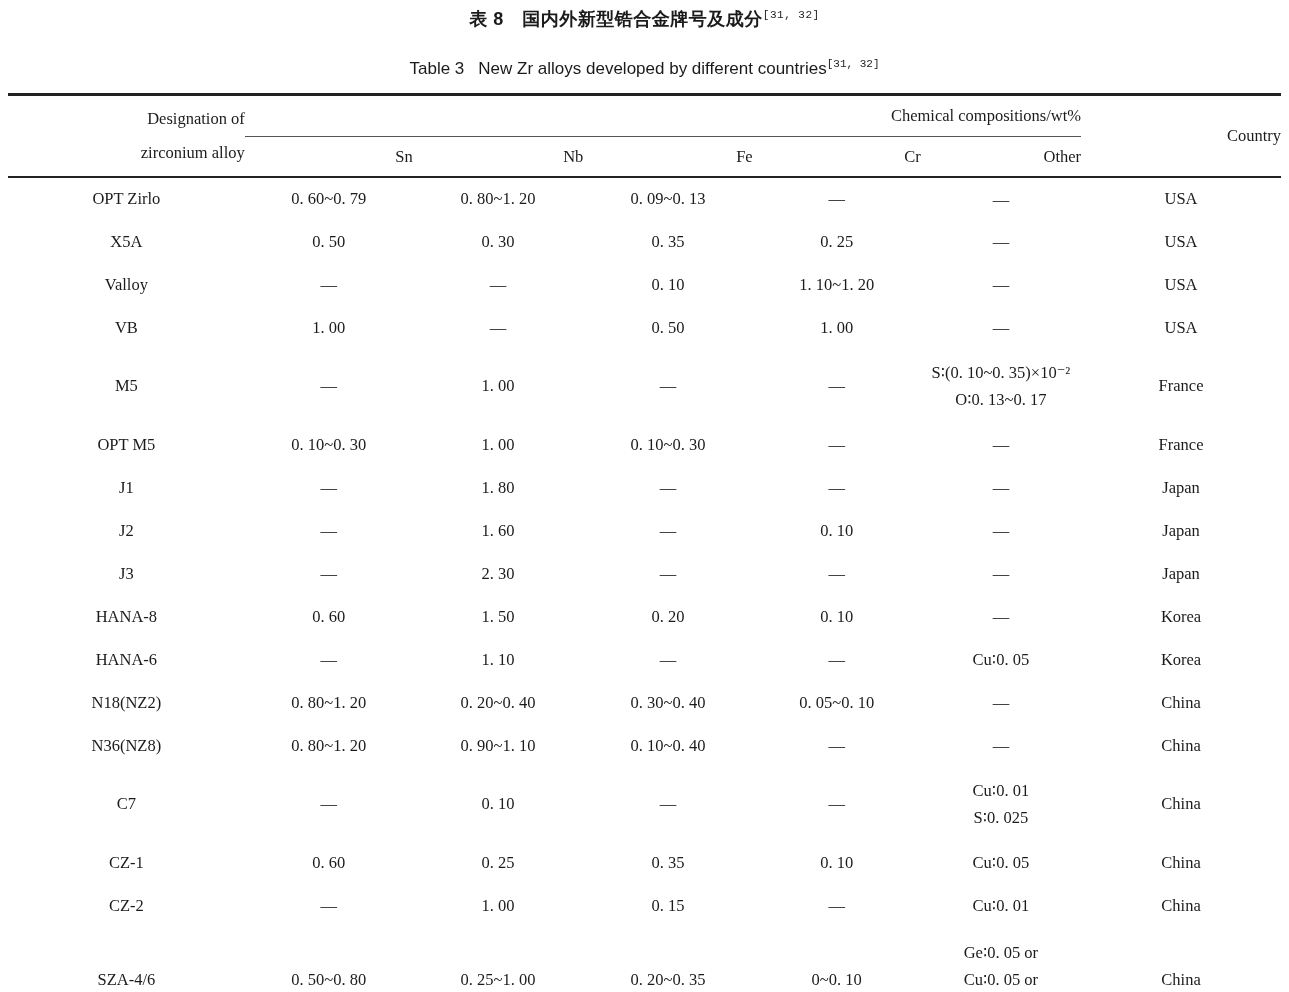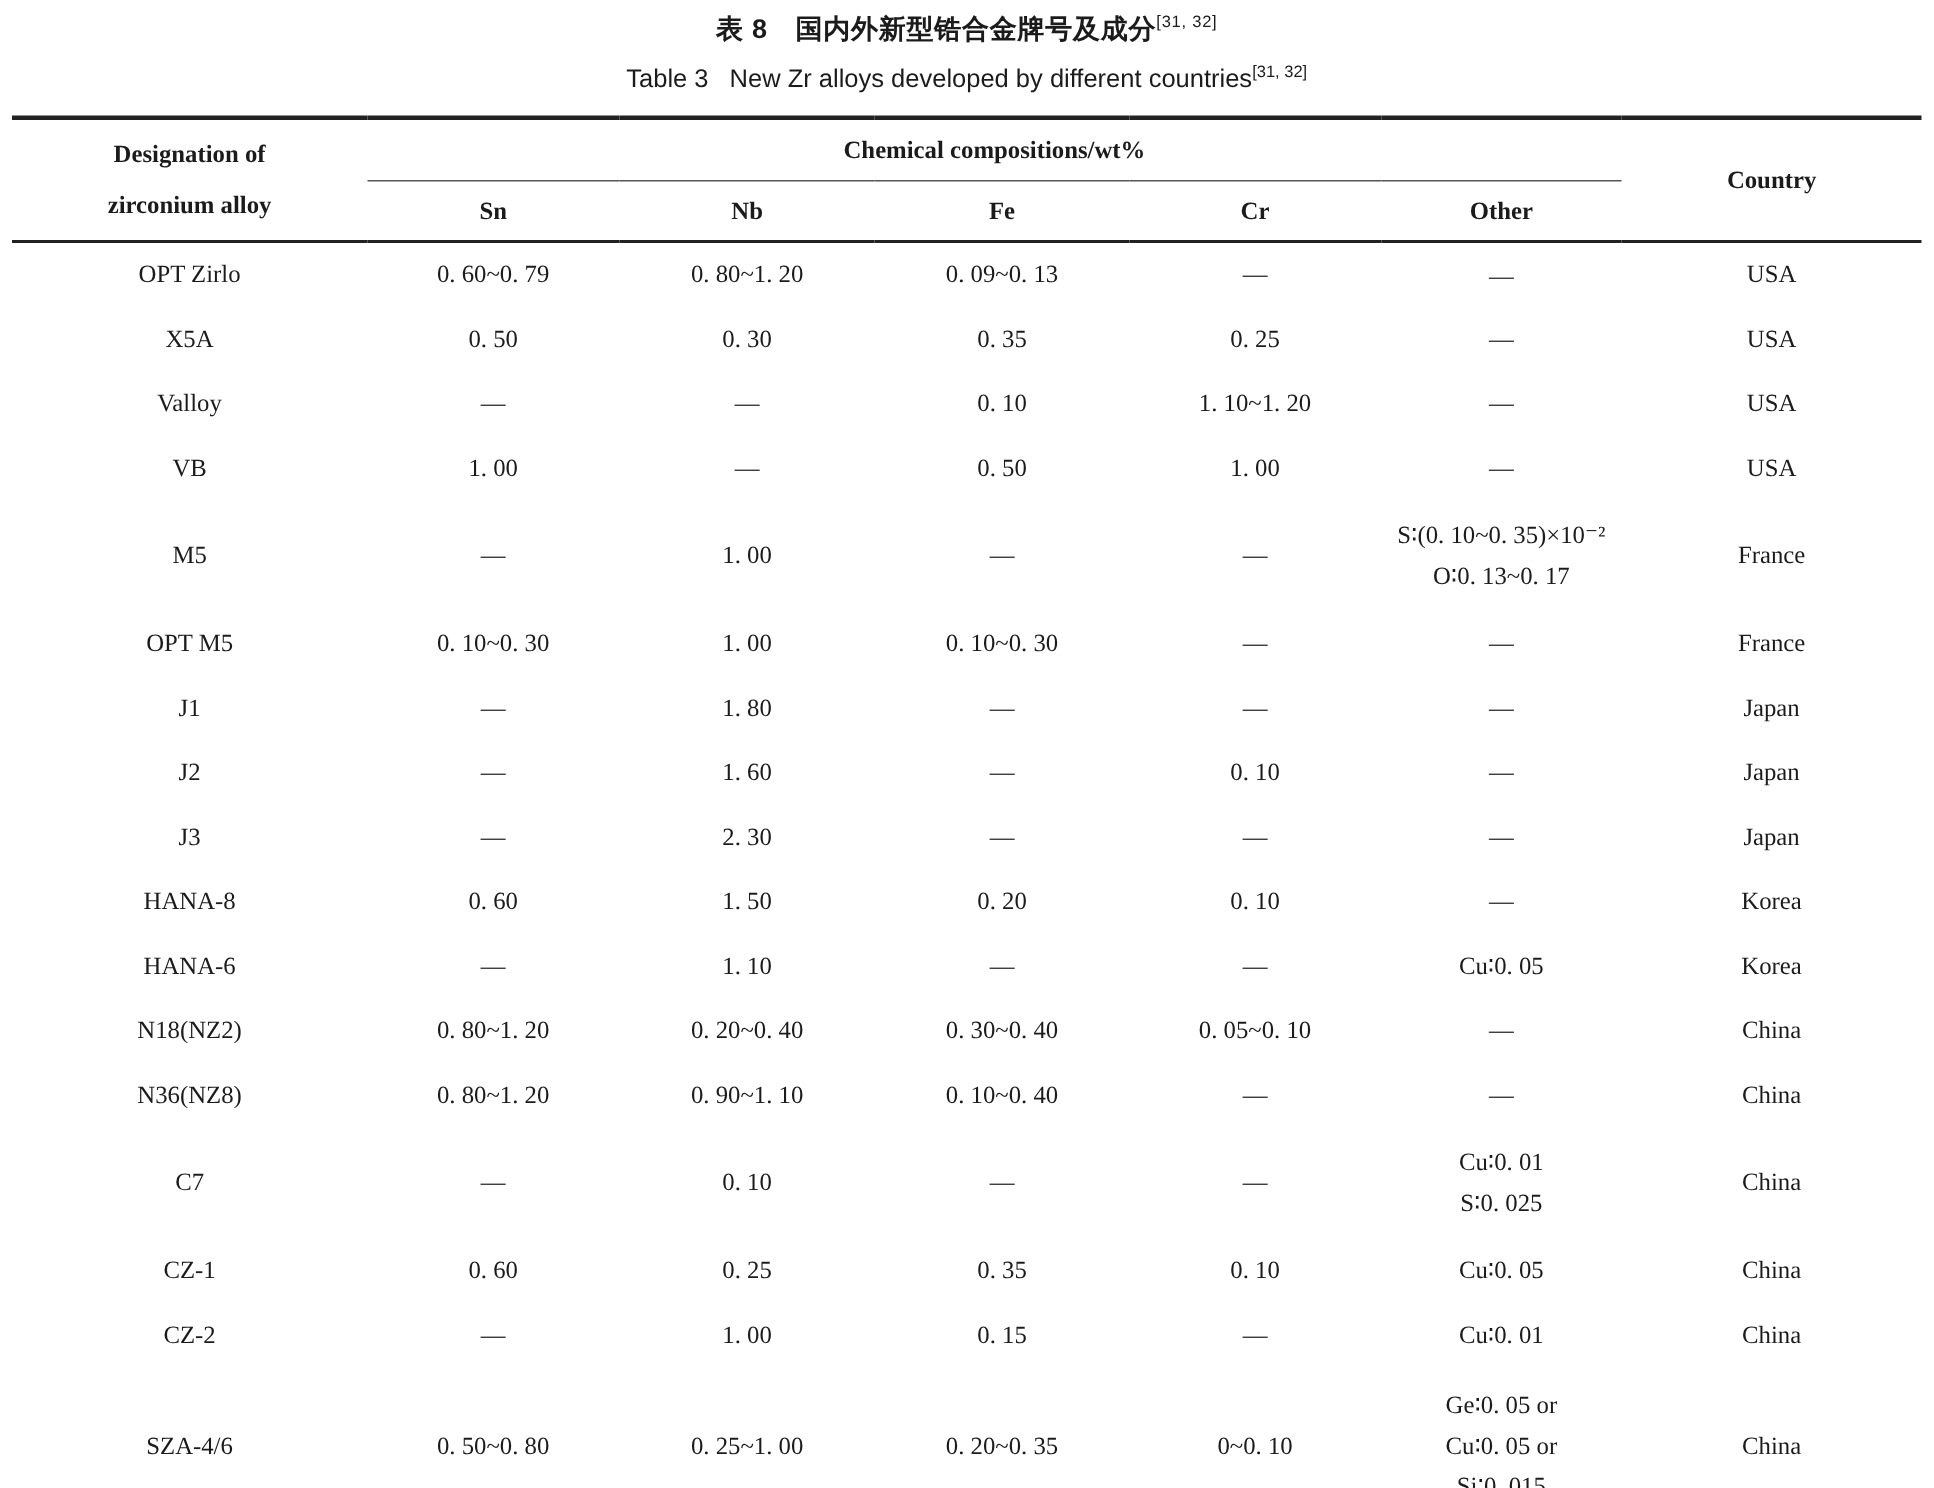--- a/index.html
+++ b/index.html
@@ -24,28 +24,28 @@
     font-weight: bold;
     font-size: 18px;
     letter-spacing: 0.5px;
     line-height: 24px;
   }
   .title-en {
     text-align: center;
     font-family: "Liberation Sans", "DejaVu Sans", sans-serif;
     font-size: 17px;
     line-height: 22px;
-    margin-top: 11px;
+    margin-top: 27px;
   }
   .title-en .t-main { margin-left: 14px; }
   .ref-sup {
     font-size: 11px;
     vertical-align: super;
     line-height: 0;
-    font-family: Liberation Sans, sans-serif;
+    font-family: Liberation Mono, monospace;
   }
   .title-cn .ref-sup { font-weight: normal; }
 
   
   table.alloy {
     width: 1273px;
     margin: 13px 8px 0 8px;
     border-collapse: collapse;
     table-layout: fixed;
     font-family: "Liberation Serif", "DejaVu Serif", serif;
@@ -56,22 +56,22 @@
   col.c-designation { width: 18.6%; }
   col.c-sn { width: 13.2%; }
   col.c-nb { width: 13.4%; }
   col.c-fe { width: 13.3%; }
   col.c-cr { width: 13.2%; }
   col.c-other { width: 12.6%; }
   col.c-country { width: 15.7%; }
 
   thead { border-bottom: 2px solid #222222; }
   th {
-    font-weight: bold;
-    text-align: center;
+    font-weight: normal;
+    text-align: right;
     vertical-align: middle;
     padding: 0;
   }
   th.group-head {
     height: 40px;
     border-bottom: 1.5px solid #555555;
   }
   tr.h-sub th { height: 39px; }
   .two-line { white-space: pre-line; line-height: 34px; }
 

